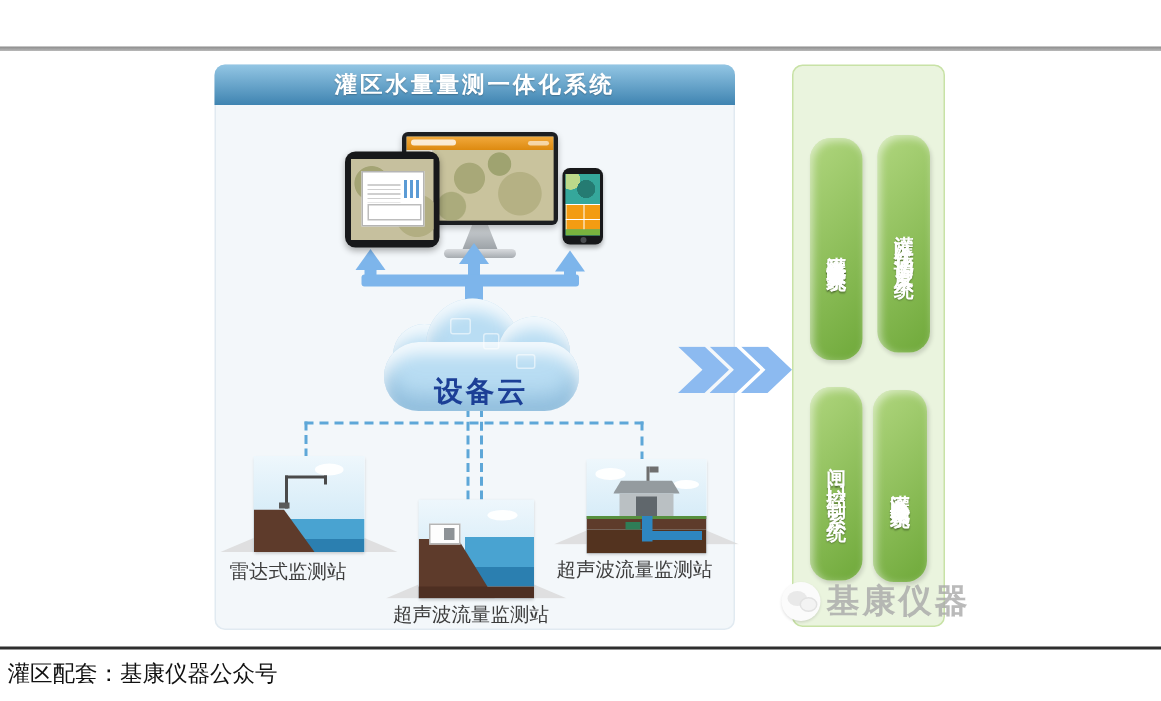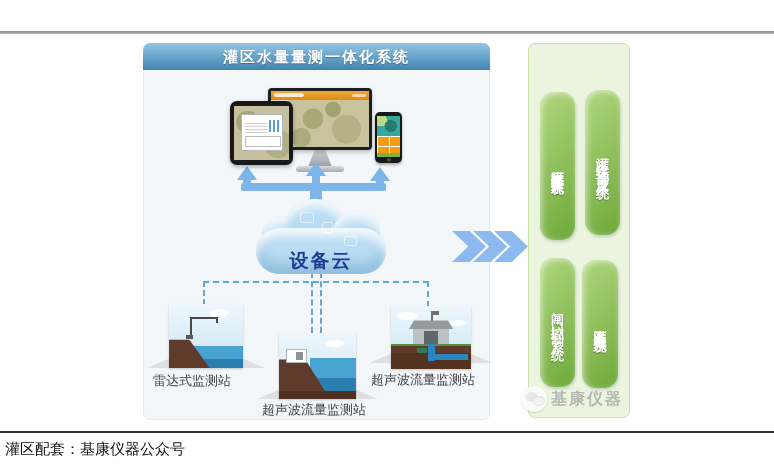--- a/index.html
+++ b/index.html
@@ -176,21 +176,21 @@
   .gb3 .vtext{letter-spacing:7px;} .gb4 .vtext{letter-spacing:1px;}
 
   
   .watermark{position:absolute;left:521px;top:386px;z-index:5;display:flex;align-items:center;}
   .wx-icon{position:relative;width:26px;height:26px;border-radius:50%;background:#fbfbfb;
            box-shadow:0 1px 2px rgba(0,0,0,.12);}
   .wx-icon::before{content:"";position:absolute;left:4px;top:6px;width:13px;height:10px;border-radius:50%;
                    background:#e9e9e9;}
   .wx-icon::after{content:"";position:absolute;left:12px;top:10px;width:10px;height:8px;border-radius:50%;
                   background:#f3f3f3;border:1px solid #e2e2e2;}
-  .wm-text{margin-left:4px;font-size:16px;font-weight:bold;color:#a9a9a9;opacity:.8;letter-spacing:2px;}
+  .wm-text{margin-left:4px;font-size:22px;font-weight:bold;color:#a9a9a9;opacity:.8;letter-spacing:2px;}
 </style>
 </head>
 <body>
 
 <div id="root">
 
   <div class="title-rule"></div>
 
   <div class="left-panel"></div>
   <div class="left-header">灌区水量量测一体化系统</div>

